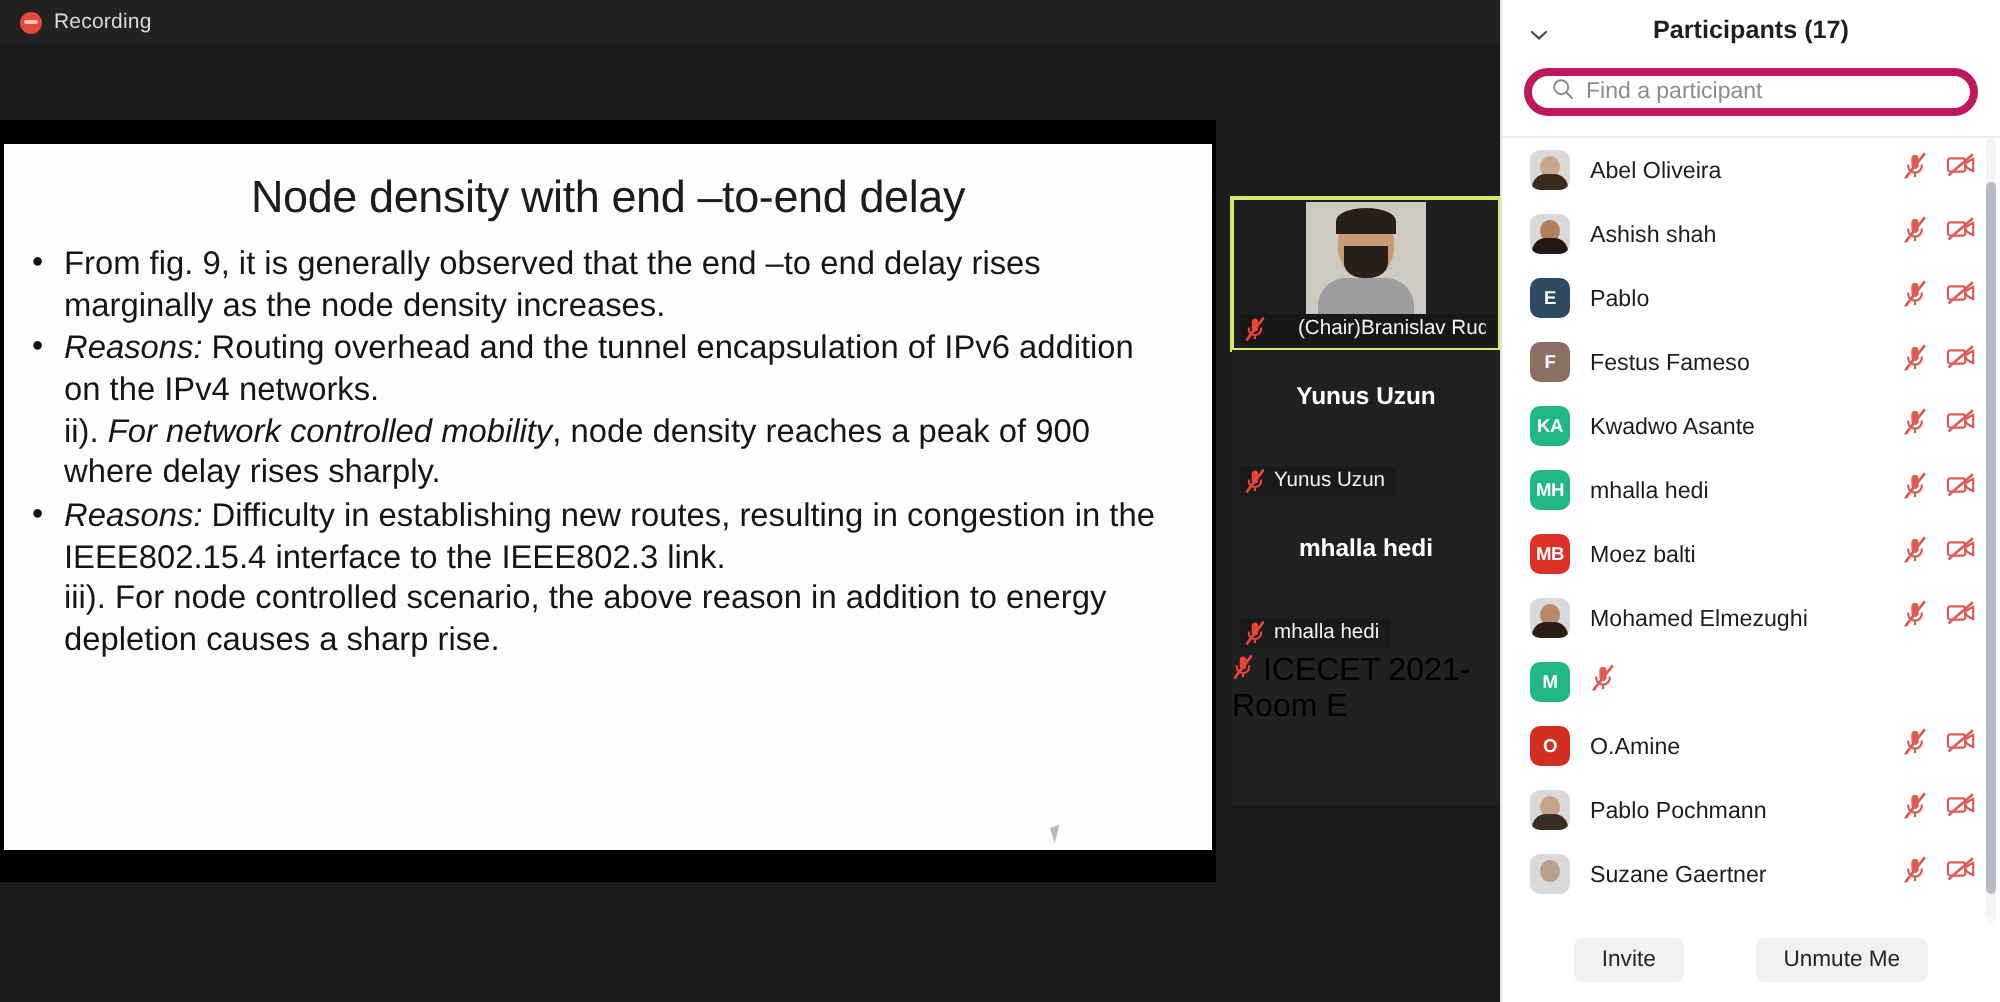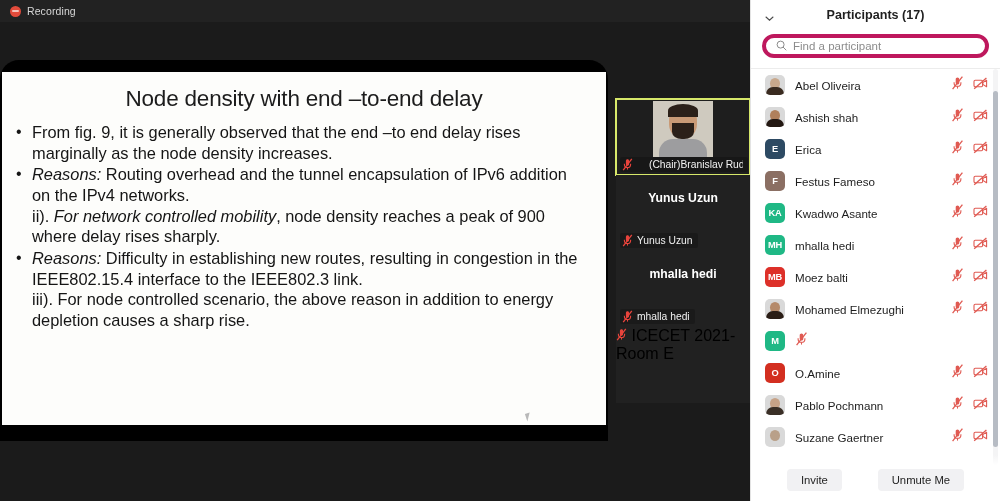--- a/index.html
+++ b/index.html
@@ -32,21 +32,20 @@
     width: 7px; height: 2px; background: #f4c3bb; border-radius: 1px;
   }
   .rec-label { color: #d8d8d8; font-size: 10.5px; letter-spacing: .1px; }
 
   
   .slide-wrap {
     position: absolute; left: 0; top: 60px;
     width: 608px; height: 381px;
     background: #000;
     padding: 0;
-    border-radius: 19px;
   }
   .slide {
     position: absolute; left: 2px; top: 12px;
     width: 604px; height: 353px;
     background: #fdfdfb;
     overflow: hidden;
   }
   .slide-title {
     text-align: center;
     font-size: 22.5px;
@@ -401,21 +400,21 @@
                 </svg></span>
               <span><svg width="15" height="13" viewBox="0 0 15 13">
                   <rect x="1" y="3.2" width="8.6" height="6.6" rx="1.2" stroke="#e05a52" stroke-width="1.1" fill="none"></rect>
                   <path d="M9.8 5.6L13.6 3.3v6.4L9.8 7.4z" stroke="#e05a52" stroke-width="1.1" fill="none" stroke-linejoin="round"></path>
                   <line x1="1.2" y1="11.8" x2="13.4" y2="1.1" stroke="#e05a52" stroke-width="1.3"></line>
                 </svg></span>
             </div>
           </div>
           <div class="prow">
             <div class="av" style="background:#2d4a63">E</div>
-            <span class="pname">Erica</span>
+            <span class="pname">Pablo</span>
             <div class="picons">
               <span><svg width="13" height="14" viewBox="0 0 13 14">
                   <path d="M6.5 1.4c-1 0-1.8.8-1.8 1.8v3.5c0 1 .8 1.8 1.8 1.8s1.8-.8 1.8-1.8V3.2c0-1-.8-1.8-1.8-1.8z" fill="#e05a52"></path>
                   <path d="M3.1 6.2v.7c0 1.9 1.5 3.4 3.4 3.4s3.4-1.5 3.4-3.4v-.7" stroke="#e05a52" stroke-width="1.1" fill="none"></path>
                   <line x1="6.5" y1="10.3" x2="6.5" y2="12.6" stroke="#e05a52" stroke-width="1.1"></line>
                   <line x1="1.6" y1="13.2" x2="11.4" y2=".7" stroke="#e05a52" stroke-width="1.3"></line>
                 </svg></span>
               <span><svg width="15" height="13" viewBox="0 0 15 13">
                   <rect x="1" y="3.2" width="8.6" height="6.6" rx="1.2" stroke="#e05a52" stroke-width="1.1" fill="none"></rect>
                   <path d="M9.8 5.6L13.6 3.3v6.4L9.8 7.4z" stroke="#e05a52" stroke-width="1.1" fill="none" stroke-linejoin="round"></path>

